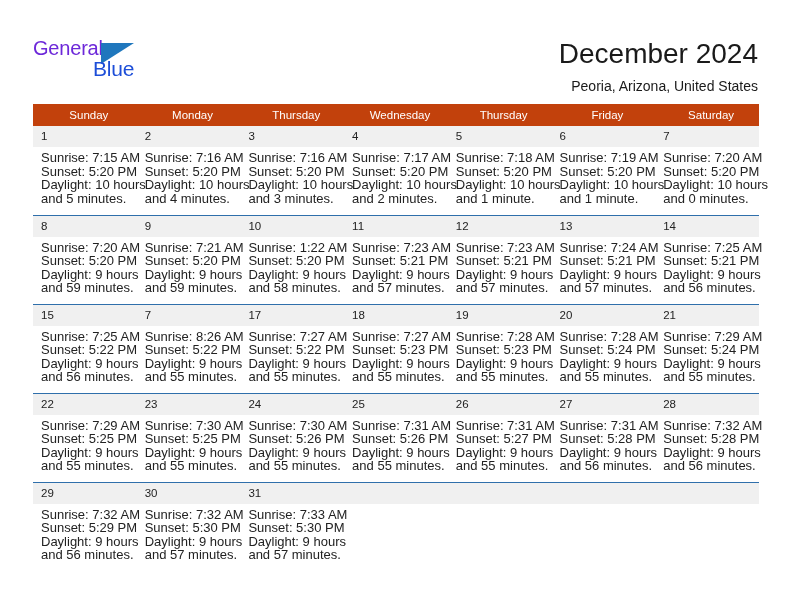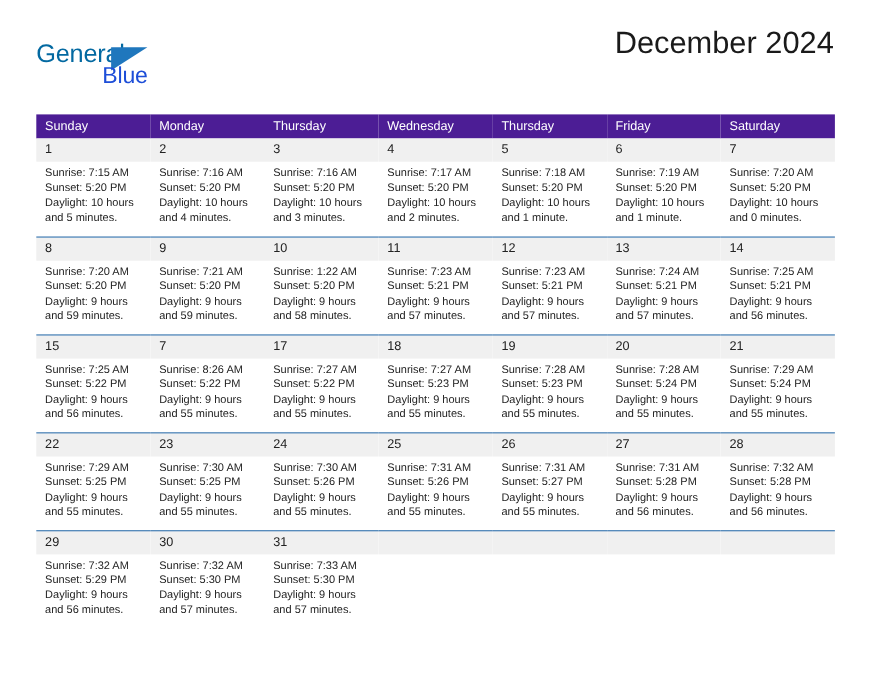--- a/index.html
+++ b/index.html
@@ -34,23 +34,23 @@
     position: absolute;
     left: 33px;
     top: 36px;
     width: 120px;
     height: 46px;
   }
   .logo-general {
     position: absolute;
     left: 0;
     top: 0;
-    font-size: 23px;
+    font-size: 20px;
     letter-spacing: -0.2px;
-    color: #0369a1;
+    color: #6d28d9;
     line-height: 24px;
   }
   .logo-triangle {
     position: absolute;
     left: 68px;
     top: 7px;
     width: 0;
     height: 0;
     border-left: 33px solid #1f77bd;
     border-bottom: 21px solid transparent;
@@ -61,21 +61,21 @@
     top: 21px;
     font-size: 21px;
     letter-spacing: -0.2px;
     color: #1d4ed8;
     line-height: 24px;
   }
 
   .title-block {
     position: absolute;
     right: 34px;
-    top: 22px;
+    top: 37px;
     text-align: right;
   }
   .cal-title {
     font-size: 28px;
     font-weight: normal;
     color: #1a1a1a;
     line-height: 34px;
     white-space: nowrap;
   }
   .cal-subtitle {
@@ -91,25 +91,25 @@
   .calendar {
     position: absolute;
     left: 33px;
     top: 104px;
     width: 726px;
     border-collapse: collapse;
     table-layout: fixed;
   }
 
   .calendar th {
-    background: #4c1d95;
+    background: #c2410c;
     color: #ffffff;
     font-size: 11.5px;
     font-weight: normal;
-    text-align: left;
+    text-align: center;
     padding: 5px 0 5px 8px;
     height: 21px;
     line-height: 12px;
     border: none;
   }
 
   .calendar td {
     width: 103.71px;
     vertical-align: top;
     padding: 0;
@@ -126,21 +126,21 @@
     background: #f0f0f0;
     font-size: 11.5px;
     color: #222222;
     line-height: 13px;
     padding: 4px 0 4px 8px;
     height: 21px;
   }
 
   .details {
     padding: 4px 5px 0 8px;
-    font-size: 10px;
+    font-size: 13px;
     color: #222222;
     line-height: 13.6px;
   }
   .details div { white-space: nowrap; }
 
   .empty .details { visibility: hidden; }
 </style>
 </head>
 <body>
 
@@ -149,20 +149,21 @@
   <div class="header">
 
     <div class="logo">
       <span class="logo-general">General</span>
       <span class="logo-triangle"></span>
       <span class="logo-blue">Blue</span>
     </div>
 
     <div class="title-block">
       <div class="cal-title">December 2024</div>
+      <div class="cal-subtitle">Peoria, Arizona, United States</div>
     </div>
 
   </div>
 
   <table class="calendar">
     <thead>
       <tr>
         <th>Sunday</th>
         <th>Monday</th>
         <th>Thursday</th>

